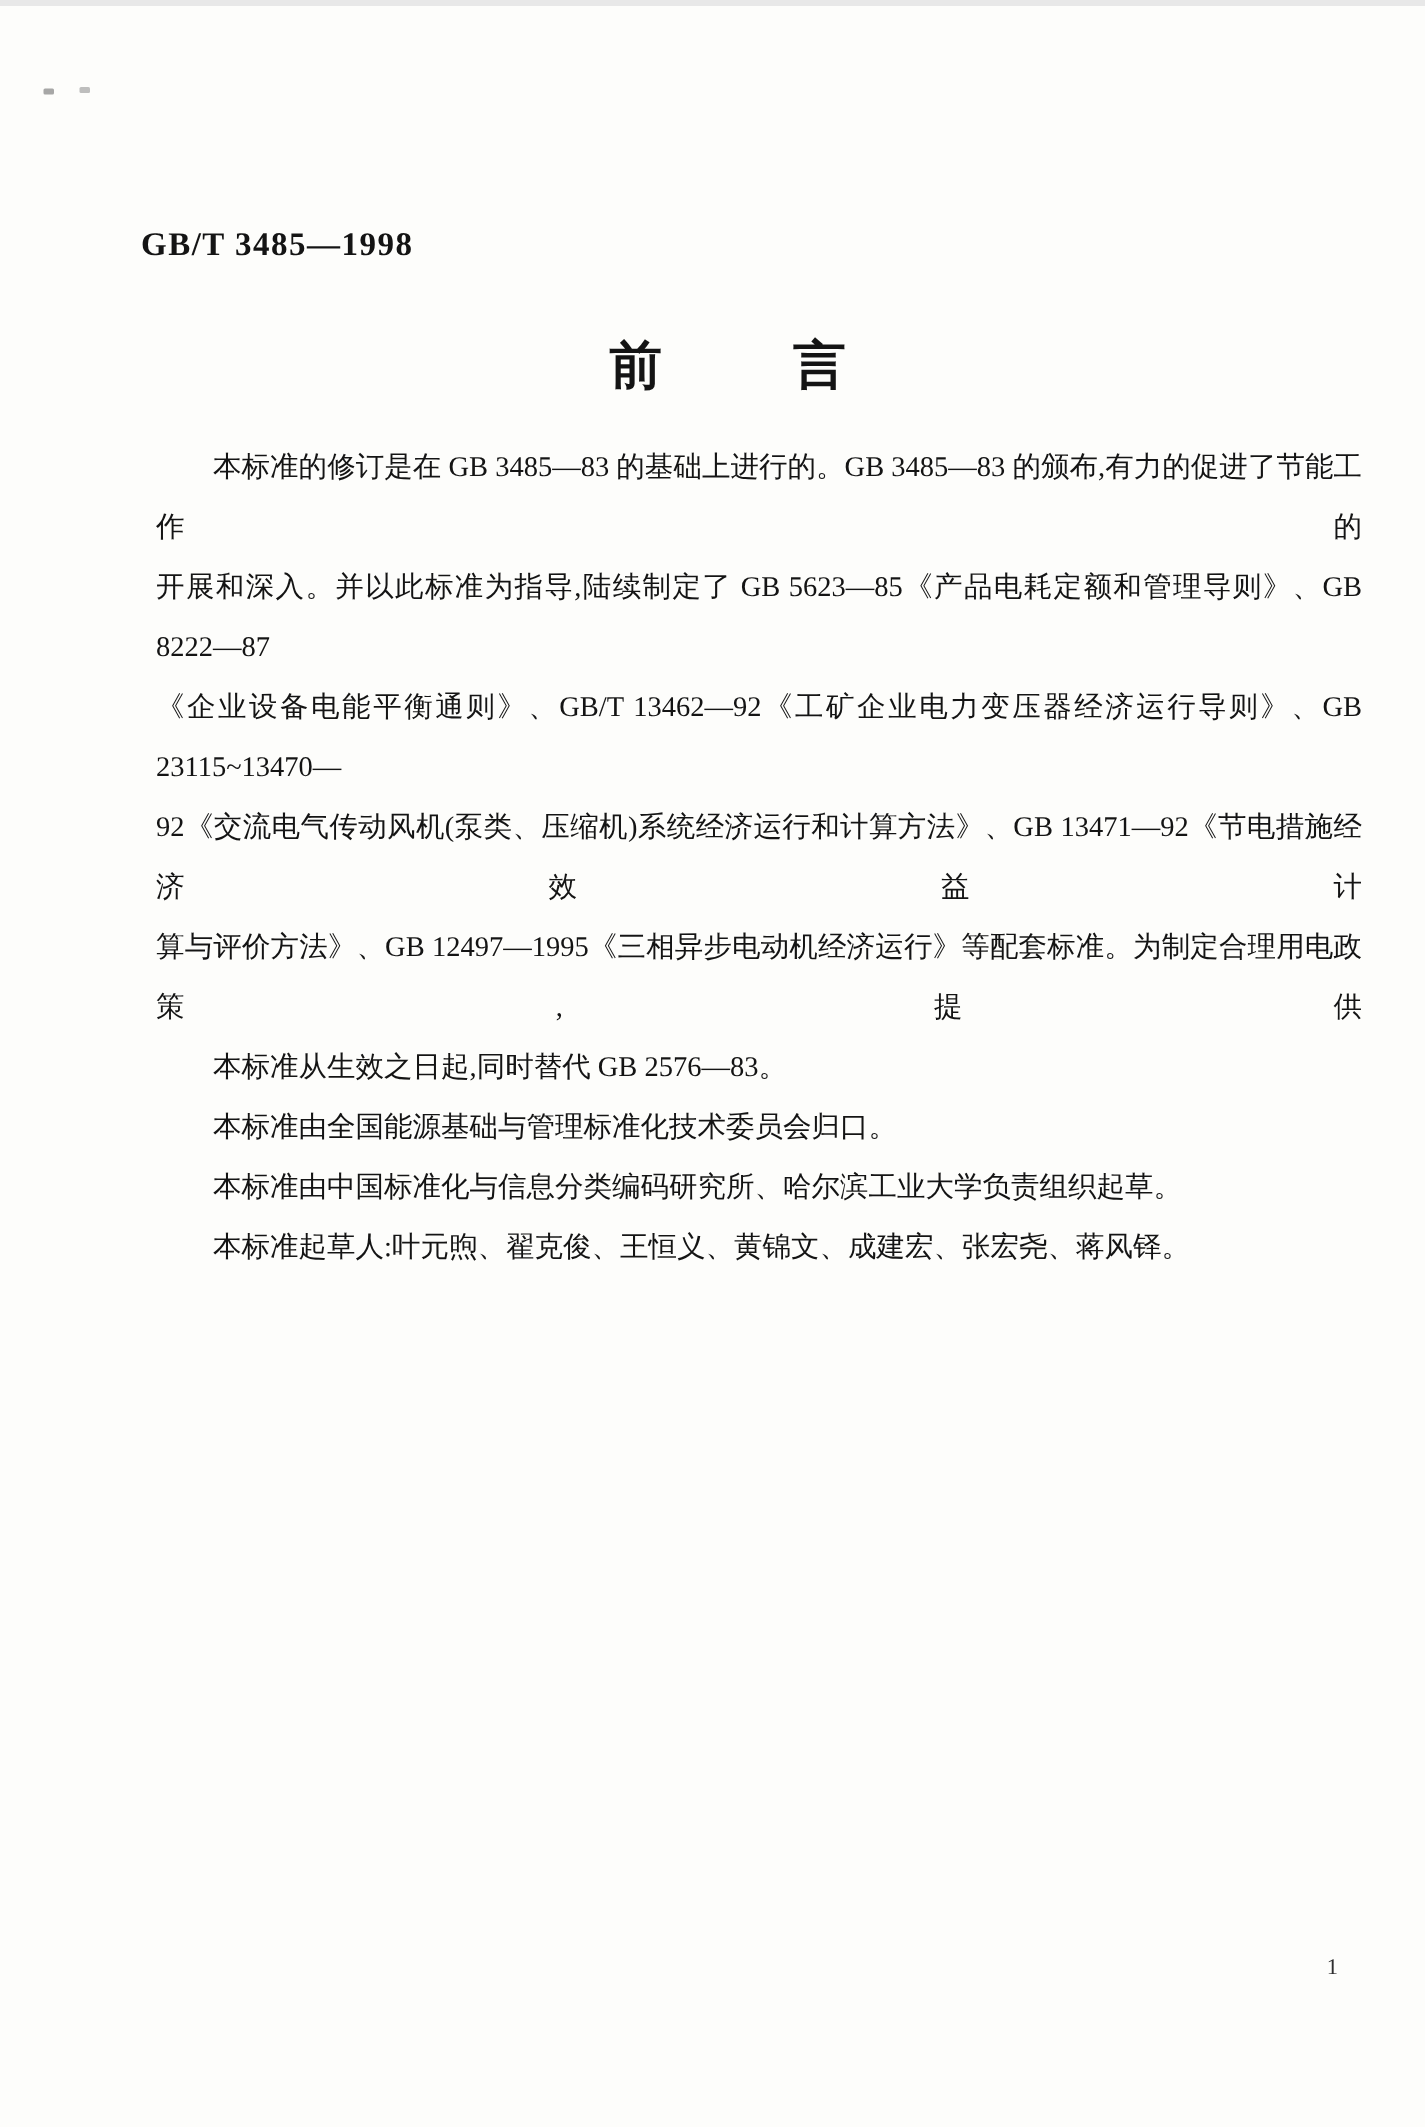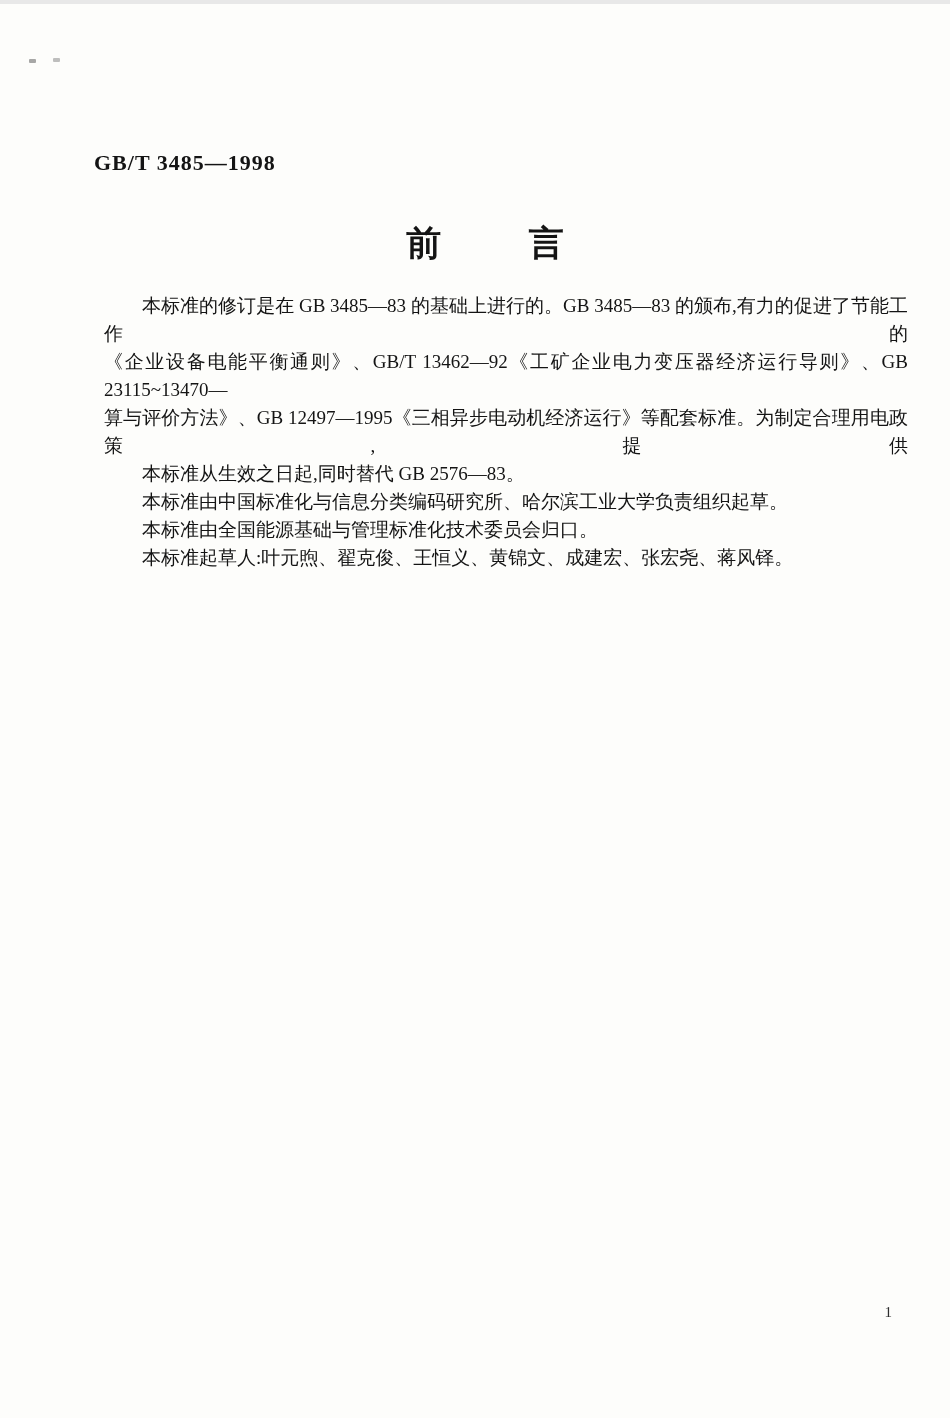--- a/index.html
+++ b/index.html
@@ -48,21 +48,21 @@
     padding-left: 2.5em;
     box-sizing: border-box;
     white-space: nowrap;
   }
   .body-block {
     position: absolute;
     left: 104px;
     top: 288px;
     width: 804px;
     font-size: 19px;
-    line-height: 28px;
+    line-height: 40px;
   }
   .line {
     width: 100%;
   }
   .line.full {
     text-align: justify;
     text-align-last: justify;
   }
   .line.indent {
     text-indent: 2em;
@@ -86,24 +86,26 @@
 
   <span class="speck a"></span>
   <span class="speck b"></span>
 
   <div class="doc-code">GB/T 3485—1998</div>
 
   <div class="doc-title">前言</div>
 
   <div class="body-block">
     <div class="line full indent">本标准的修订是在 GB 3485—83 的基础上进行的。GB 3485—83 的颁布,有力的促进了节能工作的</div>
+    <div class="line full">开展和深入。并以此标准为指导,陆续制定了 GB 5623—85《产品电耗定额和管理导则》、GB 8222—87</div>
     <div class="line full">《企业设备电能平衡通则》、GB/T 13462—92《工矿企业电力变压器经济运行导则》、GB 23115~13470—</div>
+    <div class="line full">92《交流电气传动风机(泵类、压缩机)系统经济运行和计算方法》、GB 13471—92《节电措施经济效益计</div>
     <div class="line full">算与评价方法》、GB 12497—1995《三相异步电动机经济运行》等配套标准。为制定合理用电政策,提供</div>
 
     <div class="para">本标准从生效之日起,同时替代 GB 2576—83。</div>
+    <div class="para">本标准由全国能源基础与管理标准化技术委员会归口。</div>
     <div class="para">本标准由中国标准化与信息分类编码研究所、哈尔滨工业大学负责组织起草。</div>
-    <div class="para">本标准由全国能源基础与管理标准化技术委员会归口。</div>
     <div class="para">本标准起草人:叶元煦、翟克俊、王恒义、黄锦文、成建宏、张宏尧、蒋风铎。</div>
   </div>
 
   <div class="page-number">1</div>
 
 </div>
 
 </body></html>

